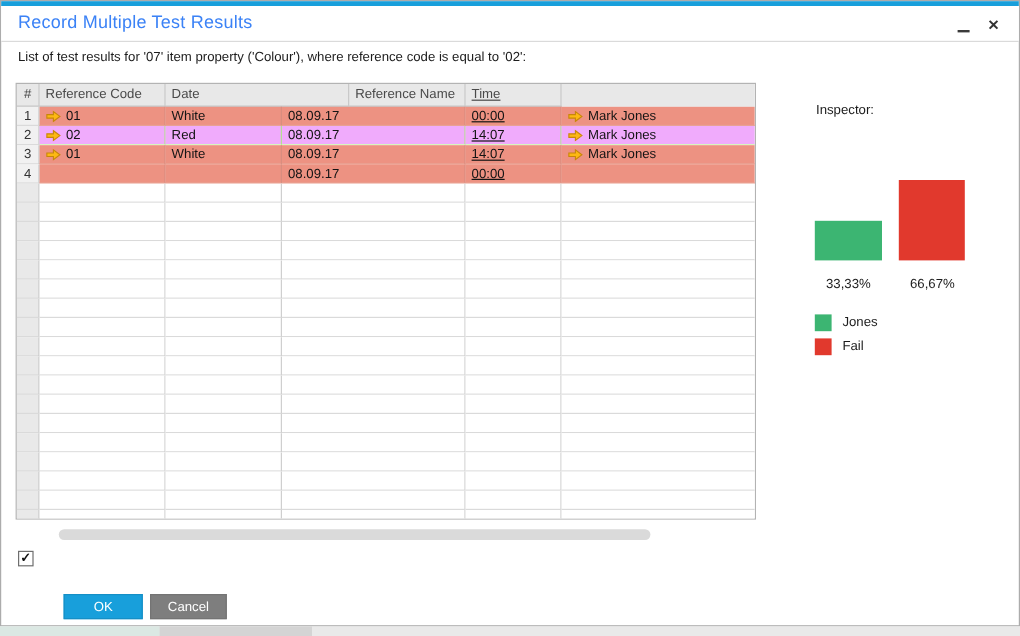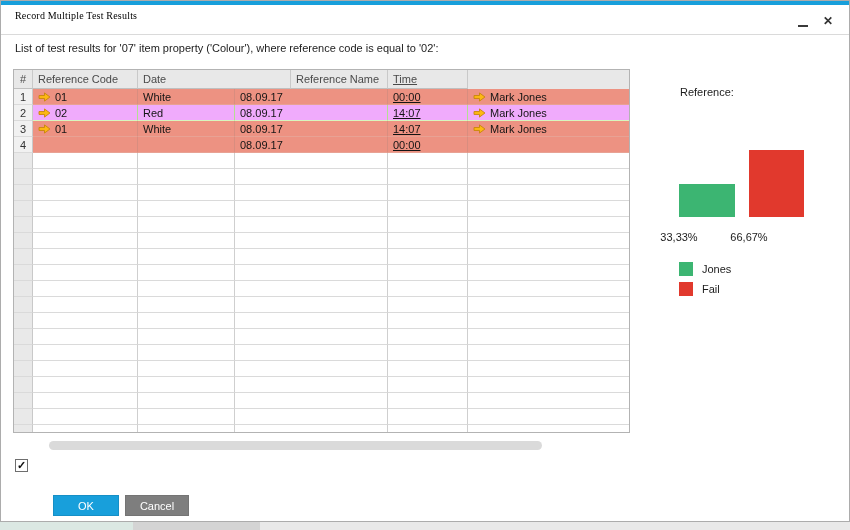--- a/index.html
+++ b/index.html
@@ -1,20 +1,20 @@
 <!DOCTYPE html>
 <html><head>
 <meta charset="utf-8">
 <style>
   * { margin:0; padding:0; box-sizing:border-box; }
   html,body { width:850px; height:530px; font-family:"Liberation Sans", sans-serif; background:#F2F2F2; overflow:hidden; }
   .dialog { position:absolute; left:0; top:0; width:850px; height:522px; background:#FFFFFF; border:1px solid #ACACAC; }
   .top-accent { position:absolute; left:0; top:0; width:100%; height:4px; background:#189FDB; }
   .titlebar { position:absolute; left:0; top:4px; width:100%; height:30px; background:#FFFFFF; border-bottom:1px solid #DADADA; }
-  .title { position:absolute; left:14px; top:5px; font-size:10px; color:#000000; letter-spacing:0.2px;font-family:Liberation Serif, serif; }
+  .title { position:absolute; left:14px; top:5px; font-size:15px; color:#3b82f6; letter-spacing:0.2px; }
   .win-btn { position:absolute; width:20px; height:20px; top:6px; display:flex; align-items:center; justify-content:center; cursor:pointer; }
   .win-min { left:792px; }
   .min-bar { width:10px; height:2px; background:#3A3A3A; margin-top:10px; }
   .win-close { left:817px; font-size:12px; font-weight:700; color:#333333; }
   .subtitle { position:absolute; left:14px; top:41px; font-size:11px; color:#1C1C1C; }
 
   
   .grid { position:absolute; left:12px; top:68px; width:617px; height:364px; border:1px solid #B3B3B3; background:#FFFFFF; overflow:hidden; }
   .thead { display:flex; height:19px; background:#E8E8E8; }
   .hcell { border-right:1px solid #C9C9C9; border-bottom:1px solid #BFBFBF; font-size:11px; color:#4A4A4A; display:flex; align-items:center; padding-left:5px; white-space:nowrap; overflow:hidden; }
@@ -43,21 +43,21 @@
   
   .btn { position:absolute; top:494px; height:21px; display:flex; align-items:center; justify-content:center; font-size:11px; color:#FFFFFF; cursor:pointer;margin-left:40px; }
   .btn-ok { left:12px; width:66px; background:#189FDB; border:1px solid #168FC6; }
   .btn-cancel { left:84px; width:64px; background:#7E7E7E; border:1px solid #747474; }
 
   
   .stats-label { position:absolute; left:679px; top:85px; font-size:11px; color:#1C1C1C; }
   .bars { position:absolute; left:678px; top:116px; width:130px; height:100px; display:flex; align-items:flex-end; gap:14px; }
   .bar { width:56px; }
   .bar.fail-bar { width:55px; }
-  .pct-row { position:absolute; left:650px; top:230px; display:flex; gap:14px; font-size:11px; color:#1C1C1C; }
+  .pct-row { position:absolute; left:678px; top:230px; display:flex; gap:14px; font-size:11px; color:#1C1C1C; }
   .pct-row div { width:56px; text-align:center; }
   .legend { position:absolute; left:678px; top:261px; }
   .legend-item { display:flex; align-items:center; height:14px; margin-bottom:6px; }
   .sw { width:14px; height:14px; flex:none; }
   .legend-item span.lbl { margin-left:9px; font-size:11px; color:#1C1C1C; }
 
   
   .bottom-strip { position:absolute; left:0; top:522px; width:850px; height:8px; background:#E9E9E9; }
   .strip-a { position:absolute; left:0; top:522px; width:133px; height:8px; background:#DBE8E3; }
   .strip-b { position:absolute; left:133px; top:522px; width:127px; height:8px; background:#D4D4D4; }
@@ -436,21 +436,21 @@
 
   <div class="checkrow">
     <div class="checkbox">
       <span>✓</span>
     </div>
   </div>
 
   <div class="btn btn-ok">OK</div>
   <div class="btn btn-cancel">Cancel</div>
 
-  <div class="stats-label">Reference:</div>
+  <div class="stats-label">Inspector:</div>
   <div class="bars">
     <div class="bar pass-bar" style="height: 33px; background: rgb(60, 181, 114);"></div>
     <div class="bar fail-bar" style="height: 67px; background: rgb(225, 57, 45);"></div>
   </div>
   <div class="pct-row">
     <div>33,33%</div>
     <div>66,67%</div>
   </div>
   <div class="legend">
     <div class="legend-item">

